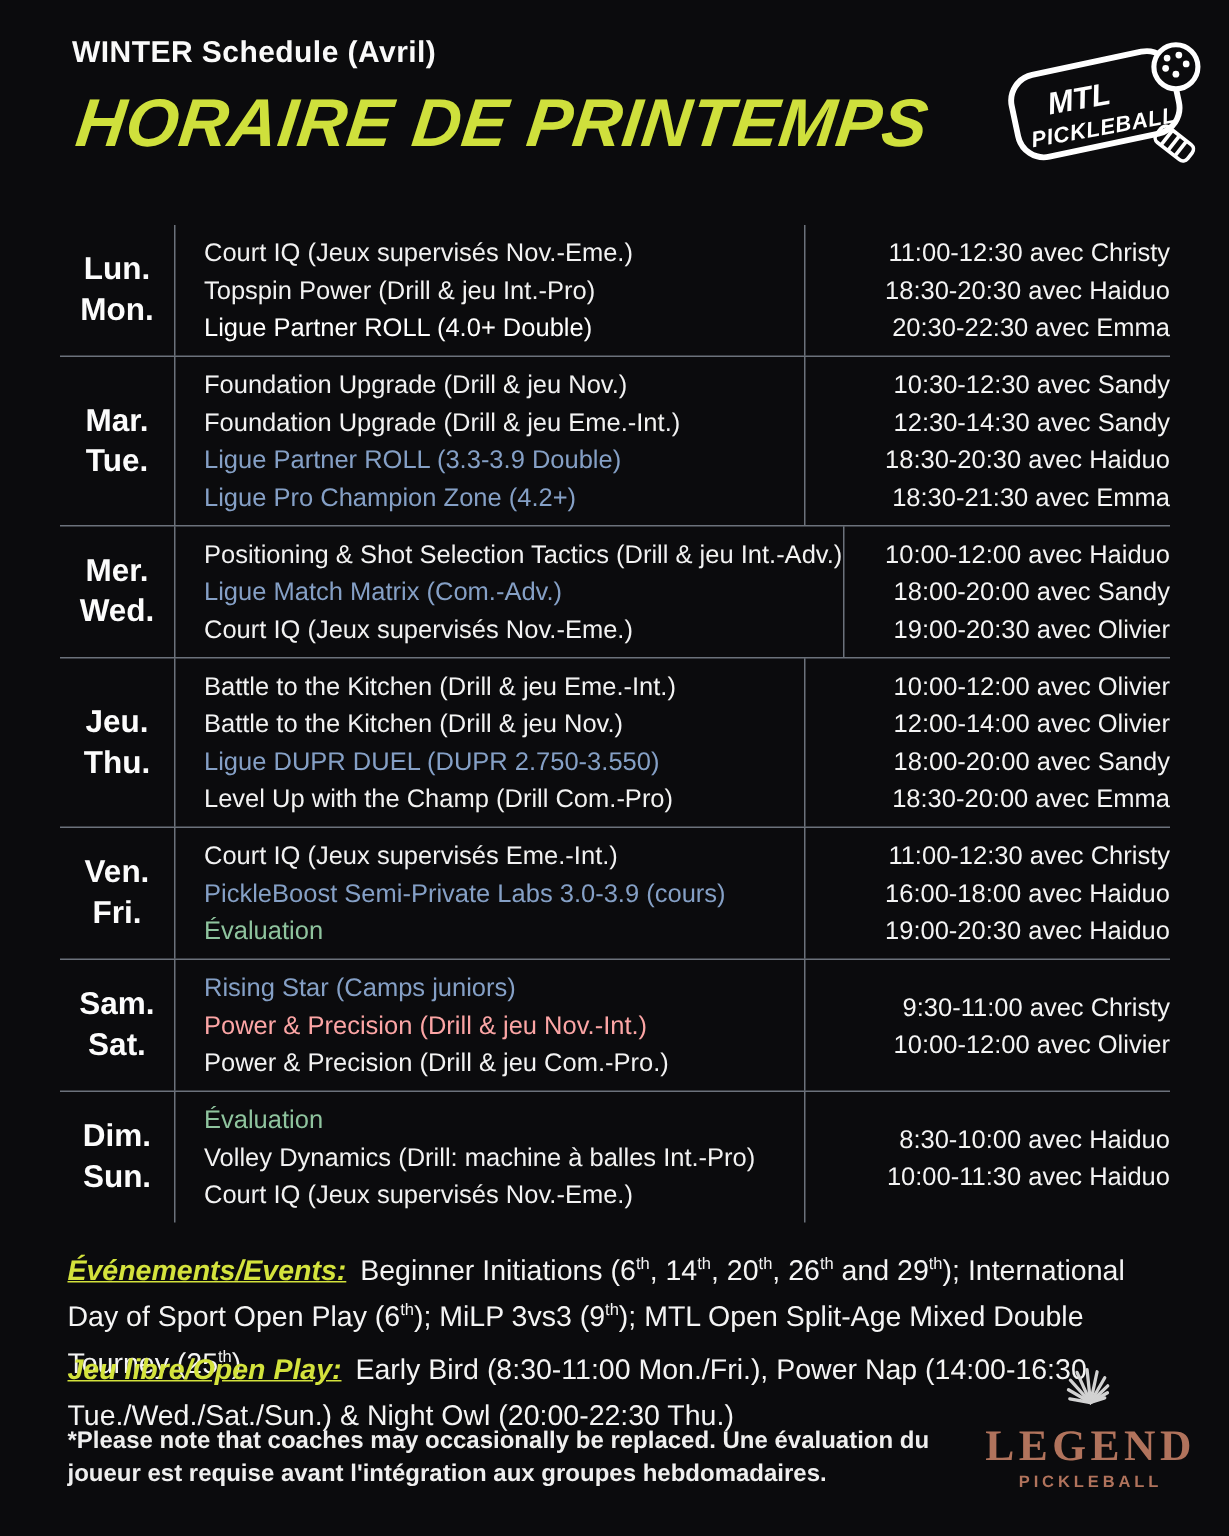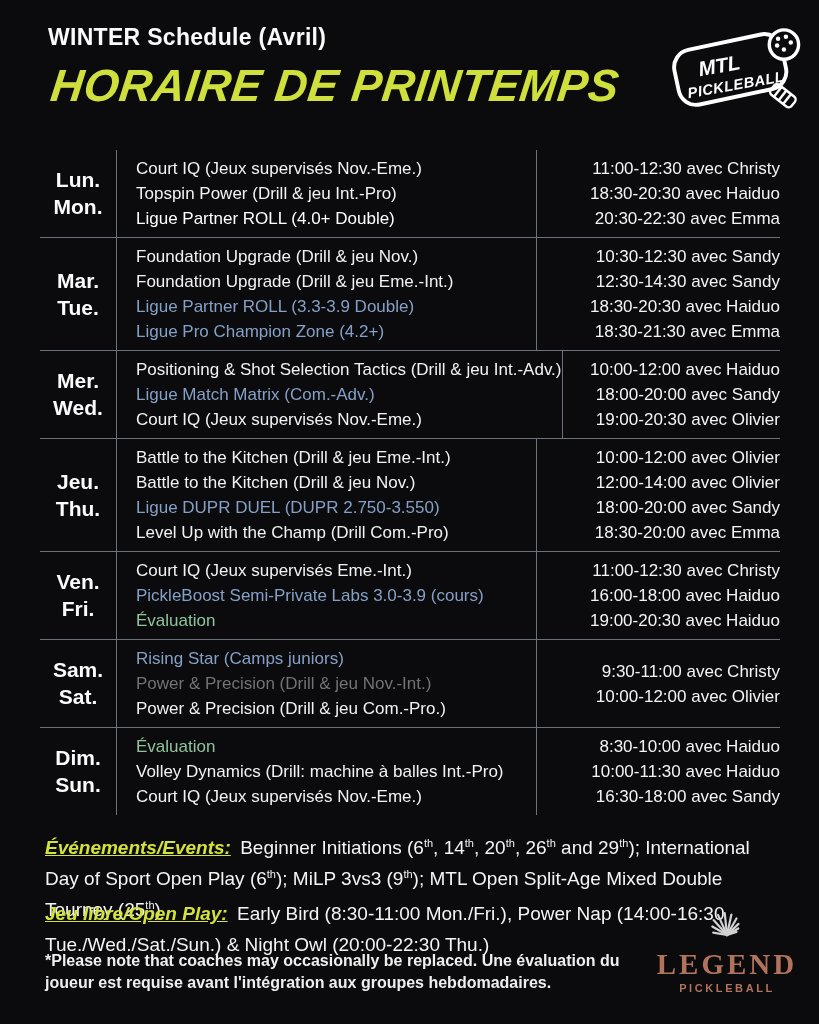--- a/index.html
+++ b/index.html
@@ -9,21 +9,21 @@
   body{
     width:819px;height:1024px;
     background:#0b0b0d;
     font-family:"Liberation Sans",sans-serif;
     color:#f2f2f2;
     position:relative;
     overflow:hidden;
   }
   
   .header{position:absolute;top:24px;left:48px;}
-  .subtitle{font-size:23px;font-weight:700;letter-spacing:0.3px;color:#fafafa;}
+  .subtitle{font-size:20px;font-weight:700;letter-spacing:0.3px;color:#fafafa;}
   .title{
     margin-top:9px;font-size:45px;font-weight:800;font-style:italic;
     color:#cfe03c;white-space:nowrap;letter-spacing:0.5px;
     transform:skewX(-7deg);transform-origin:left bottom;
   }
   .mtl-logo{position:absolute;top:24px;right:14px;width:138px;height:90px;}
   
   .schedule{position:absolute;top:150px;left:40px;width:740px;}
   .s-row{display:flex;align-items:stretch;}
   .s-row + .s-row{border-top:1px solid var(--line);}
@@ -184,42 +184,41 @@
         <div class="time-line">19:00-20:30 avec Haiduo</div>
       </div>
     </div>
     <div class="s-row">
       <div class="day-cell">
         <div class="day-fr">Sam.</div>
         <div class="day-en">Sat.</div>
       </div>
       <div class="class-cell">
         <div class="class-line" style="color: rgb(133, 160, 198);">Rising Star  (Camps juniors)</div>
-        <div class="class-line" style="color: #737373;">Power &amp; Precision (Drill &amp; jeu Nov.-Int.)</div>
+        <div class="class-line" style="color: #fca5a5;">Power &amp; Precision (Drill &amp; jeu Nov.-Int.)</div>
         <div class="class-line" style="color: rgb(242, 242, 242);">Power &amp; Precision (Drill &amp; jeu Com.-Pro.)</div>
       </div>
       <div class="time-cell">
         <div class="time-line">9:30-11:00 avec Christy</div>
         <div class="time-line">10:00-12:00 avec Olivier</div>
       </div>
     </div>
     <div class="s-row">
       <div class="day-cell">
         <div class="day-fr">Dim.</div>
         <div class="day-en">Sun.</div>
       </div>
       <div class="class-cell">
         <div class="class-line" style="color: rgb(143, 196, 158);">Évaluation</div>
         <div class="class-line" style="color: rgb(242, 242, 242);">Volley Dynamics (Drill: machine à balles Int.-Pro)</div>
         <div class="class-line" style="color: rgb(242, 242, 242);">Court IQ (Jeux supervisés Nov.-Eme.)</div>
       </div>
       <div class="time-cell">
         <div class="time-line">8:30-10:00 avec Haiduo</div>
         <div class="time-line">10:00-11:30 avec Haiduo</div>
-        <div class="time-line">16:30-18:00 avec Sandy</div>
       </div>
     </div>
   </div>
 
 <div class="para events">
   <span class="p-heading">Événements/Events:</span>
   <span><span>Beginner Initiations (6</span><sup>th</sup><span>, 14</span><sup>th</sup><span>, 20</span><sup>th</sup><span>, 26</span><sup>th</sup><span> and 29</span><sup>th</sup><span>); International Day of Sport Open Play (6</span><sup>th</sup><span>); MiLP 3vs3 (9</span><sup>th</sup><span>); MTL Open Split-Age Mixed Double Tourney (25</span><sup>th</sup><span>)</span></span>
 </div>
 
 <div class="para openplay">

